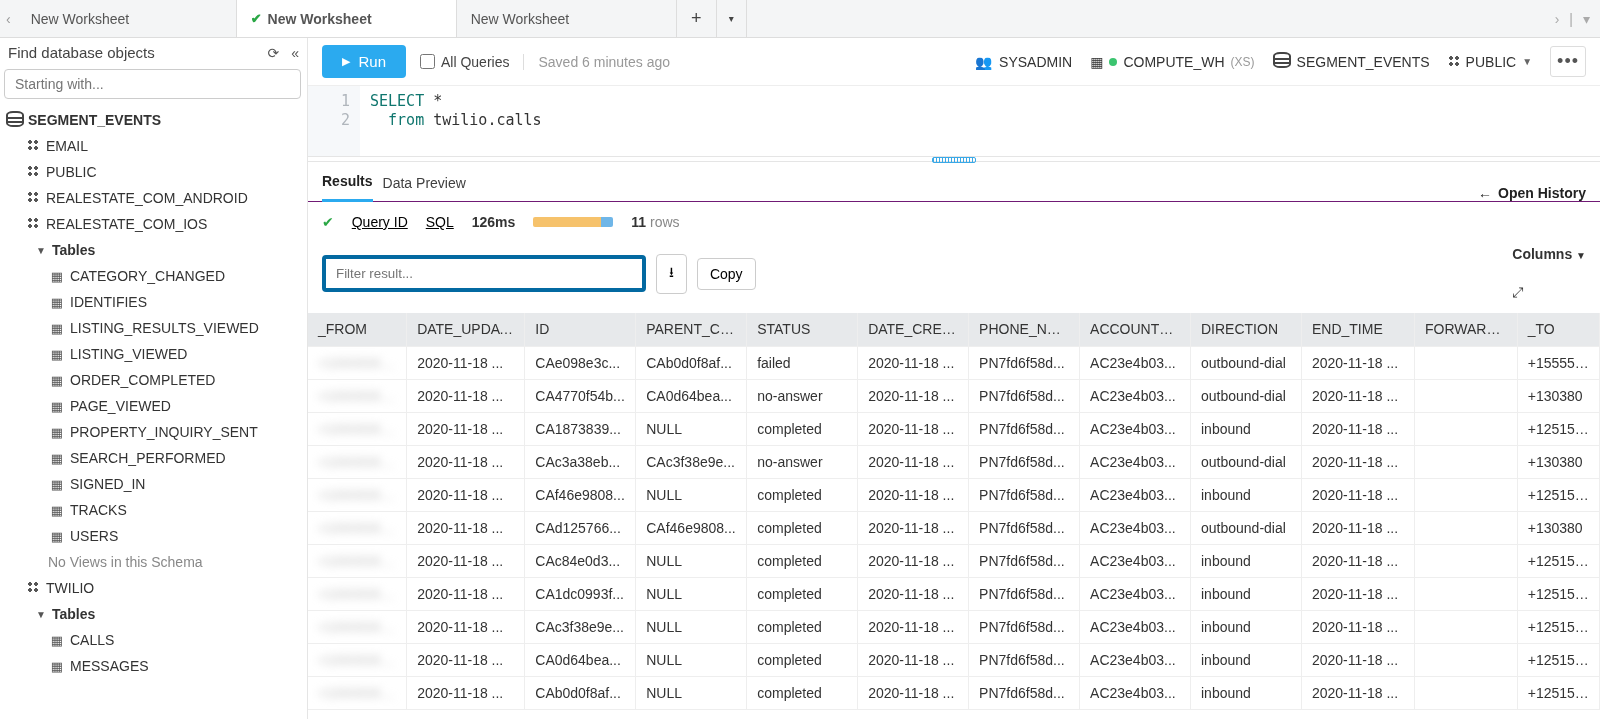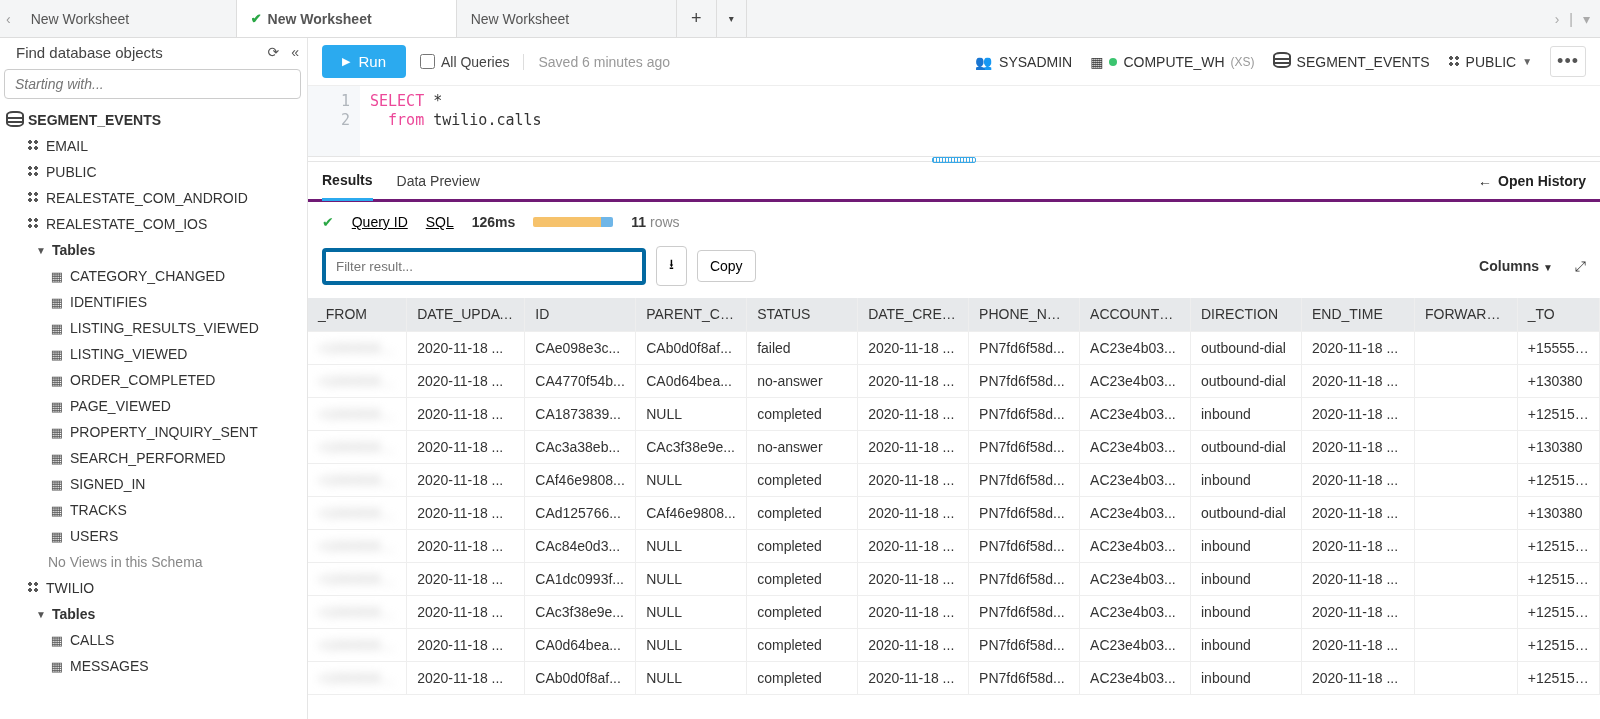--- a/index.html
+++ b/index.html
@@ -14,25 +14,25 @@
   .tab-add { display:flex; align-items:center; justify-content:center; width: 40px; border-right: 1px solid #ddd; font-size: 18px; color:#444; }
   .tab-dd  { display:flex; align-items:center; justify-content:center; width: 30px; border-right: 1px solid #ddd; font-size: 10px; color:#444; }
   .tabbar-right { margin-left: auto; display: flex; align-items: center; padding: 0 10px; color: #aaa; gap: 10px; }
   
   
   .layout { display: flex; height: calc(100% - 38px); }
   .sidebar { width: 308px; border-right: 1px solid #e5e5e5; display:flex; flex-direction:column; overflow:hidden;}
   .content { flex: 1; display: flex; flex-direction: column; overflow:hidden;}
   
   
-  .sb-head { display:flex; align-items:flex-start; padding: 6px 8px 4px 16px; gap: 16px; }
+  .sb-head { display:flex; align-items:flex-end; padding: 6px 8px 4px 8px; gap: 16px; }
   .sb-head-label { flex:1; color:#444; font-size:15px; }
   .sb-head-icons { display:flex; gap:12px; color:#555; }
   .sb-search { margin: 4px 6px 8px 4px; }
-  .sb-search input { width: 100%; padding: 6px 10px; border: 1px solid #ccc; border-radius: 4px; font-size: 14px; font-style: italic; }
+  .sb-search input { width: 100%; padding: 6px 10px; border: 1px solid #ccc; border-radius: 4px; font-size: 14px; }
   .tree { overflow-y:auto; flex:1; padding-bottom: 20px; }
   .tree-row { display:flex; align-items:center; height: 26px; padding-right:8px; color:#333; font-size:14px; cursor:pointer;}
   .tree-row.db    { padding-left: 6px; font-weight:600;}
   .tree-row.schema{ padding-left: 24px; }
   .tree-row.group { padding-left: 36px; font-weight:600; }
   .tree-row.table { padding-left: 48px; }
   .tree-row.note  { padding-left: 48px; color:#888; }
   .tree-row .ico { width:18px; display:inline-flex; justify-content:center; color:#555; font-size:13px; margin-right:4px;}
   .tree-row .caret { width:14px; font-size:10px; color:#555; margin-right:2px; }
   .schema-ico::before { content:""; display:inline-block; width:12px; height:12px; background:
@@ -54,44 +54,44 @@
   .toolbar-right { margin-left:auto; display:flex; align-items:center; gap:18px; color:#333; font-size:14px;}
   .ctx { display:flex; align-items:center; gap:6px; }
   .ctx .dot { width:8px; height:8px; border-radius:50%; background:#3bc46f; display:inline-block;}
   .ctx-sub { color:#999; font-size:12px;}
   .more-btn { font-size:18px; color:#555; letter-spacing:1px; padding:4px 6px; border:1px solid #ddd; border-radius:3px;}
   
   
   .editor { display:flex; height: 70px; font-family: ui-monospace, SFMono-Regular, Menlo, monospace; font-size:15px; background:#fff;}
   .gutter { width:52px; background:#f6f8fa; text-align:right; padding:6px 10px 6px 0; color:#b0b6bc; line-height:19px;}
   .code { padding:6px 10px; line-height:19px; white-space:pre;}
-  .kw { color:#ec4899;text-align:center; }
+  .kw { color:#0f766e;text-align:center; }
   .splitter { height:6px; border-top:1px solid #e5e5e5; border-bottom:1px solid #e5e5e5; display:flex; justify-content:center;}
   .splitter .grip { width:44px; height:6px; border:1px solid #3aa9e8; border-radius:2px; background:repeating-linear-gradient(90deg,#3aa9e8 0 1px,transparent 1px 3px);}
   
   
-  .res-tabs { display:flex; align-items:center; height:40px; padding:0 14px; gap:24px; border-bottom:3px solid #701a75;}
+  .res-tabs { display:flex; align-items:flex-end; height:40px; padding:0 14px; gap:10px; border-bottom:1px solid #701a75;}
   .res-tab { color:#404040; padding:10px 0; cursor:pointer;}
   .res-tab.active { color:#222; font-weight:600; border-bottom:3px solid #2baaef; margin-bottom:-1px;}
   .open-history { margin-left:auto; display:flex; align-items:center; gap:6px; font-weight:600; color:#222;}
   
   
   .statusrow { display:flex; align-items:center; height:40px; padding:0 14px; gap:18px; color:#333;}
   .statusrow .ok { color:#2aa745;}
   .statusrow a { color:#000000; text-decoration:underline;}
   .statusrow .time { font-weight:600;}
   .statusrow .bar { width:80px; height:10px; background:linear-gradient(90deg,#f6c26b 0 85%, #6fb6e8 85% 100%); border-radius:2px;}
   .statusrow .rows { color:#333;}
   .statusrow .rows span { color:#888;}
   
   
   .filterbar { display:flex; align-items:center; padding:4px 14px 12px 14px; gap:10px;}
   .filterbar input.filter { width:324px; padding:7px 10px; border:4px solid #0369a1; border-radius:4px;}
   .iconbtn { padding:7px 12px; border:1px solid #ccc; border-radius:4px; background:#fff; cursor:pointer; font-size:14px;}
-  .filterbar .right { margin-left:auto; display:flex; align-items:flex-start; gap:22px; }
+  .filterbar .right { margin-left:auto; display:flex; align-items:flex-start; gap:22px;flex-direction:column; }
   .colsel { font-weight:600; }
   
   
   .grid { overflow:auto; flex:1; }
   table.data { border-collapse:collapse; width:100%; table-layout:fixed;}
   table.data th, table.data td { text-align:left; padding:8px 10px; border-bottom:1px solid #eee; border-right:1px solid #eee; white-space:nowrap; overflow:hidden; text-overflow:ellipsis; font-size:14px; height:33px;}
   table.data th { background:#e7e9eb; font-weight:500; color:#333; position:sticky; top:0;}
   .redact { filter: blur(4px); color:#bbb; user-select:none;}
   .col-from{width:96px;} .col-du{width:115px;} .col-id{width:108px;} .col-pc{width:108px;} .col-st{width:108px;}
   .col-dc{width:108px;} .col-pn{width:108px;} .col-as{width:108px;} .col-dir{width:108px;} .col-et{width:110px;}

